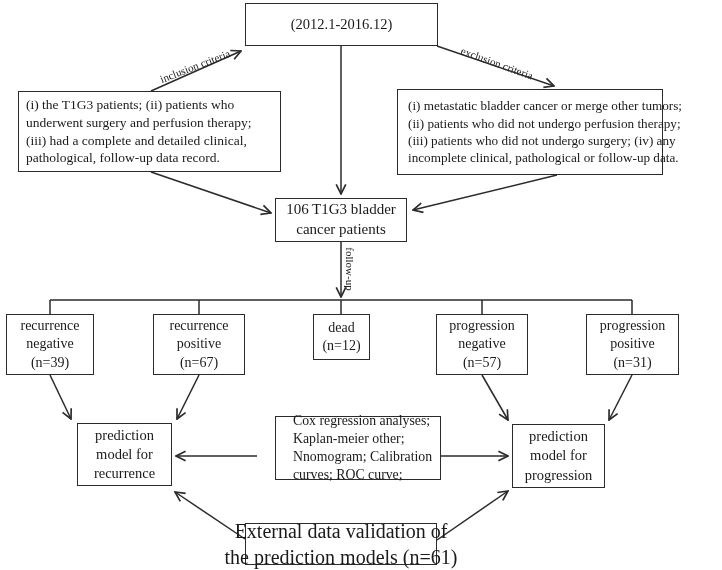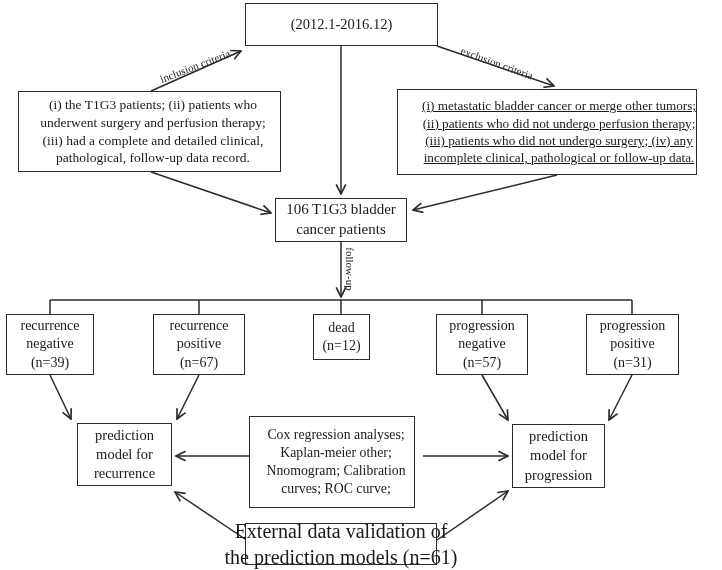--- a/index.html
+++ b/index.html
@@ -5,38 +5,38 @@
   html,body{margin:0;padding:0;background:#fff;}
   #stage{
     position:relative;width:722px;height:570px;background:#ffffff;
     font-family:"Liberation Serif","DejaVu Serif",serif;color:#1a1a1a;overflow:hidden;
   }
   .node{
     position:absolute;border:1.5px solid #2b2b2b;background:#ffffff;
     display:flex;flex-direction:column;justify-content:center;align-items:center;
     box-sizing:border-box;text-align:center;line-height:1.32;
   }
-  .node.left-align{align-items:center;text-align:left;}
+  .node.left-align{align-items:flex-start;text-align:left;}
   .node div{white-space:nowrap;}
   #svg-layer{position:absolute;left:0;top:0;width:722px;height:570px;}
   .edge-label{
     position:absolute;font-size:11px;color:#222;white-space:nowrap;
   }
   
   #n-total   {left:245px;top:3px;  width:193px;height:43px;font-size:14.5px;}
   #n-incl    {left:18px; top:91px; width:263px;height:81px;font-size:13.5px;padding-left:7px;}
-  #n-excl    {left:397px;top:89px; width:300px;height:86px;font-size:13.2px;padding-left:24px;text-decoration:underline;}
+  #n-excl    {left:397px;top:89px; width:266px;height:86px;font-size:13.2px;padding-left:10px;}
   #n-cohort  {left:275px;top:198px;width:132px;height:44px;font-size:15px;}
   #n-recneg  {left:6px;  top:314px;width:88px; height:61px;font-size:14px;}
   #n-recpos  {left:153px;top:314px;width:92px; height:61px;font-size:14px;}
   #n-dead    {left:313px;top:314px;width:57px; height:46px;font-size:14px;align-items:center;}
   #n-progneg {left:436px;top:314px;width:92px; height:61px;font-size:14px;}
   #n-progpos {left:586px;top:314px;width:93px; height:61px;font-size:14px;}
   #n-predrec {left:77px; top:423px;width:95px; height:63px;font-size:14.5px;}
-  #n-methods {left:249px;top:416px;width:166px;height:92px;font-size:13.8px;padding-left:8px;}
+  #n-methods {left:275px;top:416px;width:166px;height:64px;font-size:13.8px;padding-left:17px;}
   #n-predprog{left:512px;top:424px;width:93px; height:64px;font-size:14.5px;}
   #n-extval  {left:245px;top:523px;width:192px;height:42px;font-size:20px;}
 
   #lbl-incl{left:195px;top:66px;transform:translate(-50%,-50%) rotate(-21deg);}
   #lbl-excl{left:497px;top:63px;transform:translate(-50%,-50%) rotate(20deg);}
   #lbl-follow{left:350px;top:269px;transform:translate(-50%,-50%) rotate(90deg);}
 </style>
 </head>
 <body>
 

